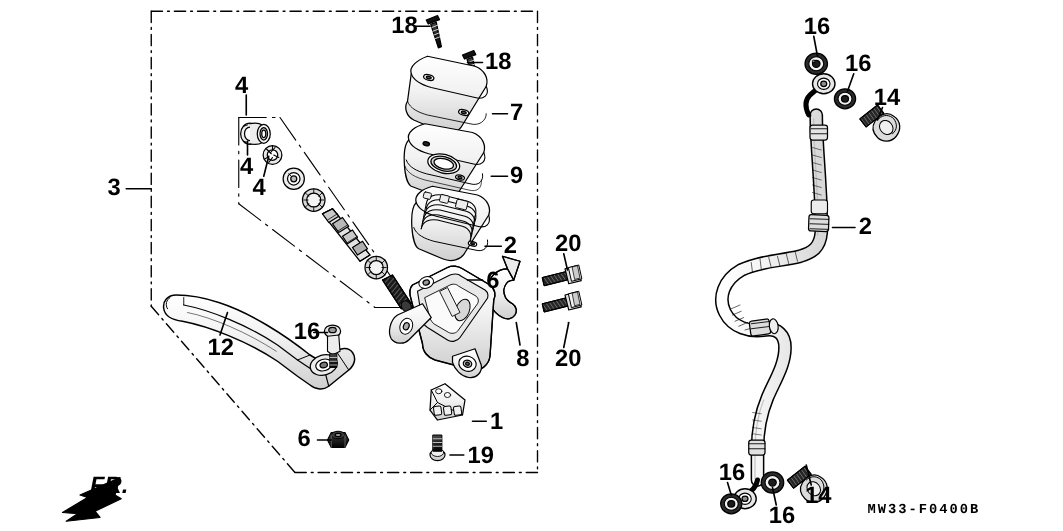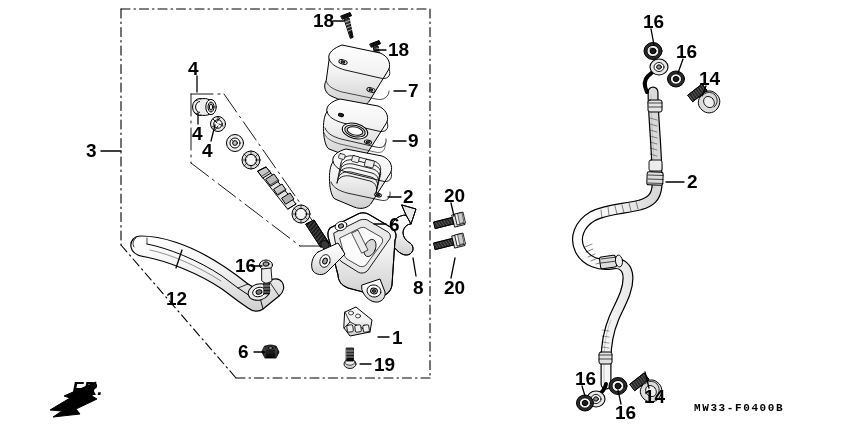--- a/index.html
+++ b/index.html
@@ -487,21 +487,21 @@
       <div class="lbl" style="left: 408px; top: 84px;">7</div>
       <div class="lbl" style="left: 408px; top: 134px;">9</div>
       <div class="lbl" style="left: 403px; top: 190px;">2</div>
       <div class="lbl" style="left: 188px; top: 62px;">4</div>
       <div class="lbl" style="left: 192px; top: 127px;">4</div>
       <div class="lbl" style="left: 202px; top: 144px;">4</div>
       <div class="lbl" style="left: 389px; top: 218px;">6</div>
       <div class="lbl" style="left: 413px; top: 281px;">8</div>
       <div class="lbl" style="left: 444px; top: 189px;">20</div>
       <div class="lbl" style="left: 444px; top: 281px;">20</div>
-      <div class="lbl" style="left: 166px; top: 272px; margin-top: 20px;">12</div>
+      <div class="lbl" style="left: 166px; top: 272px;">12</div>
       <div class="lbl" style="left: 235px; top: 259px;">16</div>
       <div class="lbl" style="left: 238px; top: 345px;">6</div>
       <div class="lbl" style="left: 392px; top: 331px;">1</div>
       <div class="lbl" style="left: 374px; top: 358px;">19</div>
       <div class="lbl" style="left: 643px; top: 15px;">16</div>
       <div class="lbl" style="left: 676px; top: 45px;">16</div>
       <div class="lbl" style="left: 699px; top: 72px;">14</div>
       <div class="lbl" style="left: 687px; top: 175px;">2</div>
       <div class="lbl" style="left: 575px; top: 372px;">16</div>
       <div class="lbl" style="left: 615px; top: 406px;">16</div>

